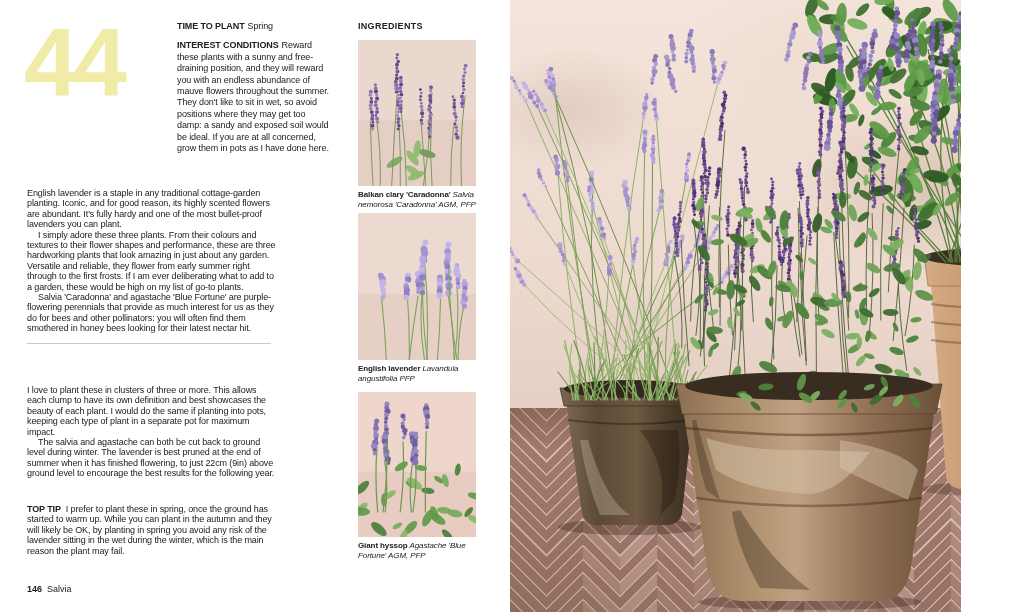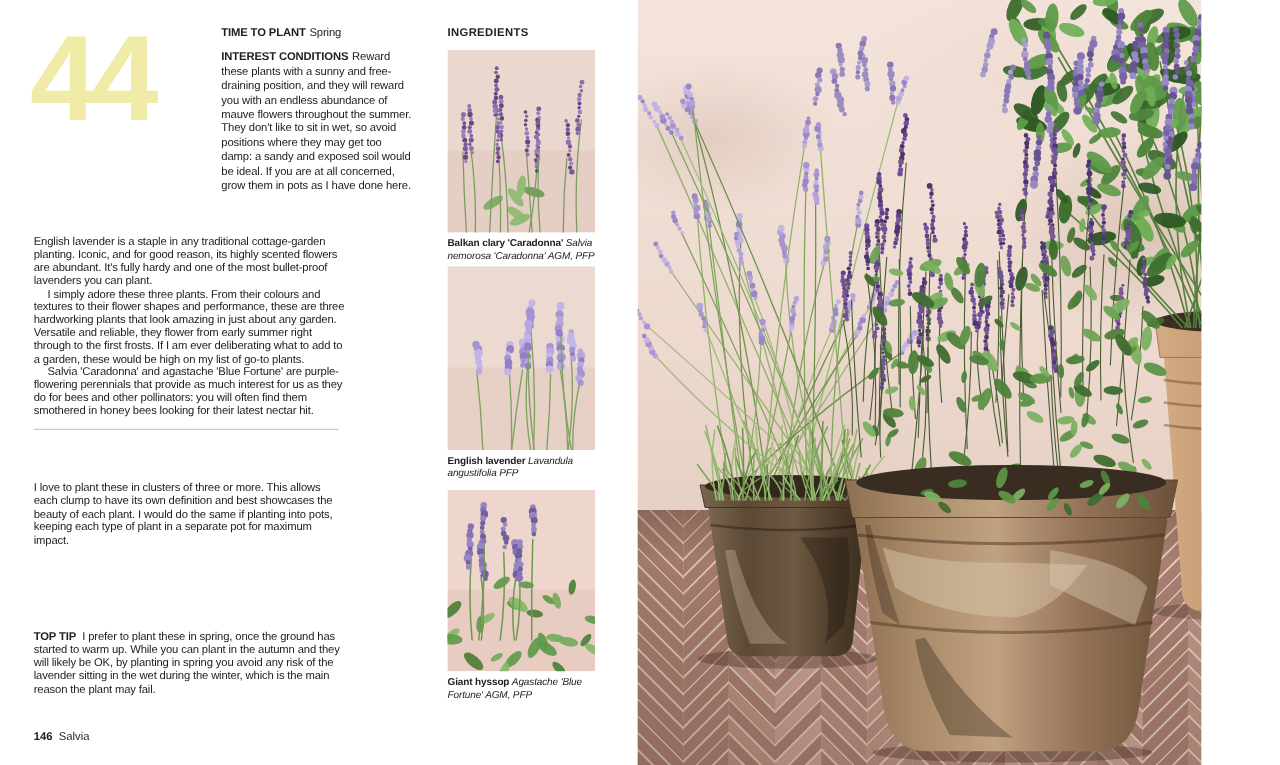--- a/index.html
+++ b/index.html
@@ -73,20 +73,21 @@
   <div class="bodycol sec1">
     <p>English lavender is a staple in any traditional cottage-garden planting. Iconic, and for good reason, its highly scented flowers are abundant. It's fully hardy and one of the most bullet-proof lavenders you can plant.</p>
     <p>I simply adore these three plants. From their colours and textures to their flower shapes and performance, these are three hardworking plants that look amazing in just about any garden. Versatile and reliable, they flower from early summer right through to the first frosts. If I am ever deliberating what to add to a garden, these would be high on my list of go-to plants.</p>
     <p>Salvia 'Caradonna' and agastache 'Blue Fortune' are purple-flowering perennials that provide as much interest for us as they do for bees and other pollinators: you will often find them smothered in honey bees looking for their latest nectar hit.</p>
   </div>
 
   <div class="divider"></div>
 
   <div class="bodycol sec2">
     <p>I love to plant these in clusters of three or more. This allows each clump to have its own definition and best showcases the beauty of each plant. I would do the same if planting into pots, keeping each type of plant in a separate pot for maximum impact.</p>
+    <p>The salvia and agastache can both be cut back to ground level during winter. The lavender is best pruned at the end of summer when it has finished flowering, to just 22cm (9in) above ground level to encourage the best results for the following year.</p>
   </div>
 
   <div class="bodycol toptip">
     <p>
       <b>TOP TIP</b><span>I prefer to plant these in spring, once the ground has started to warm up. While you can plant in the autumn and they will likely be OK, by planting in spring you avoid any risk of the lavender sitting in the wet during the winter, which is the main reason the plant may fail.</span>
     </p>
   </div>
 
   <div class="footer">
     <b>146</b><span>Salvia</span>

